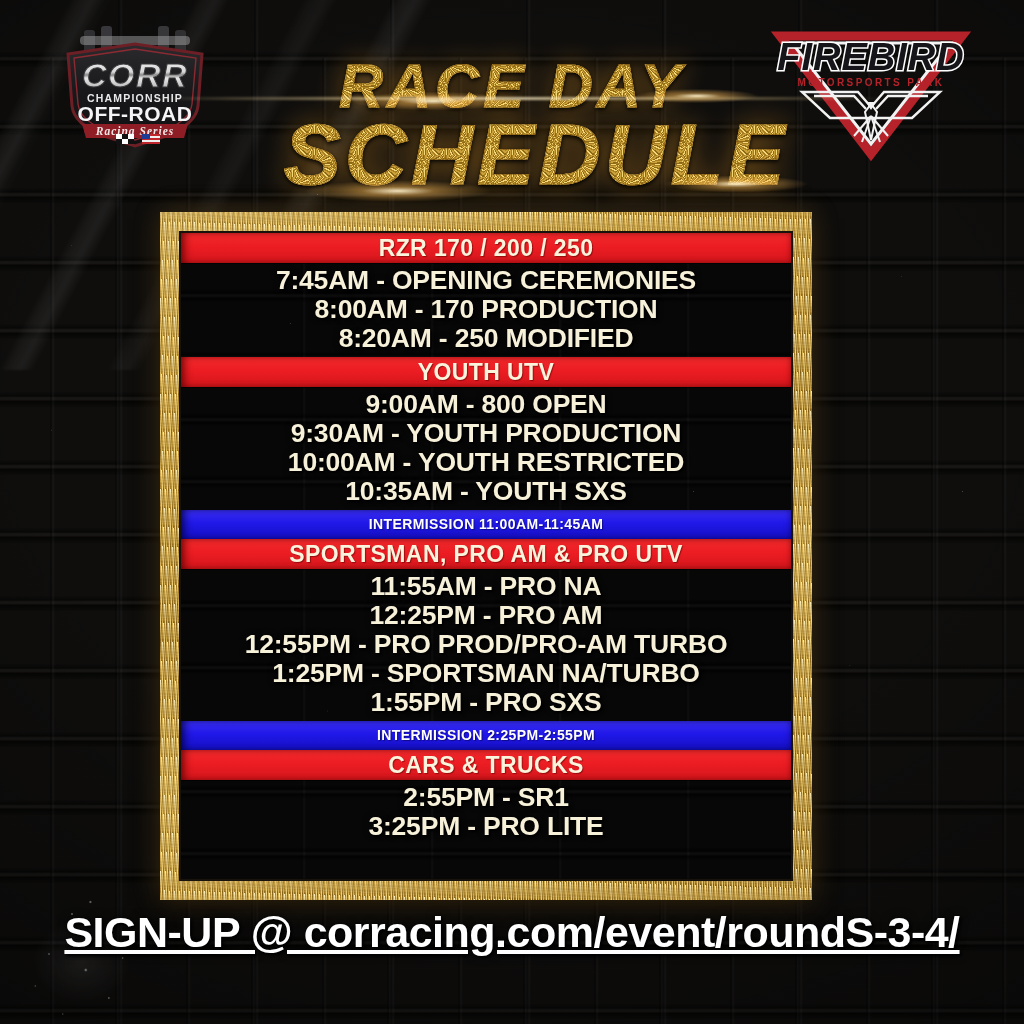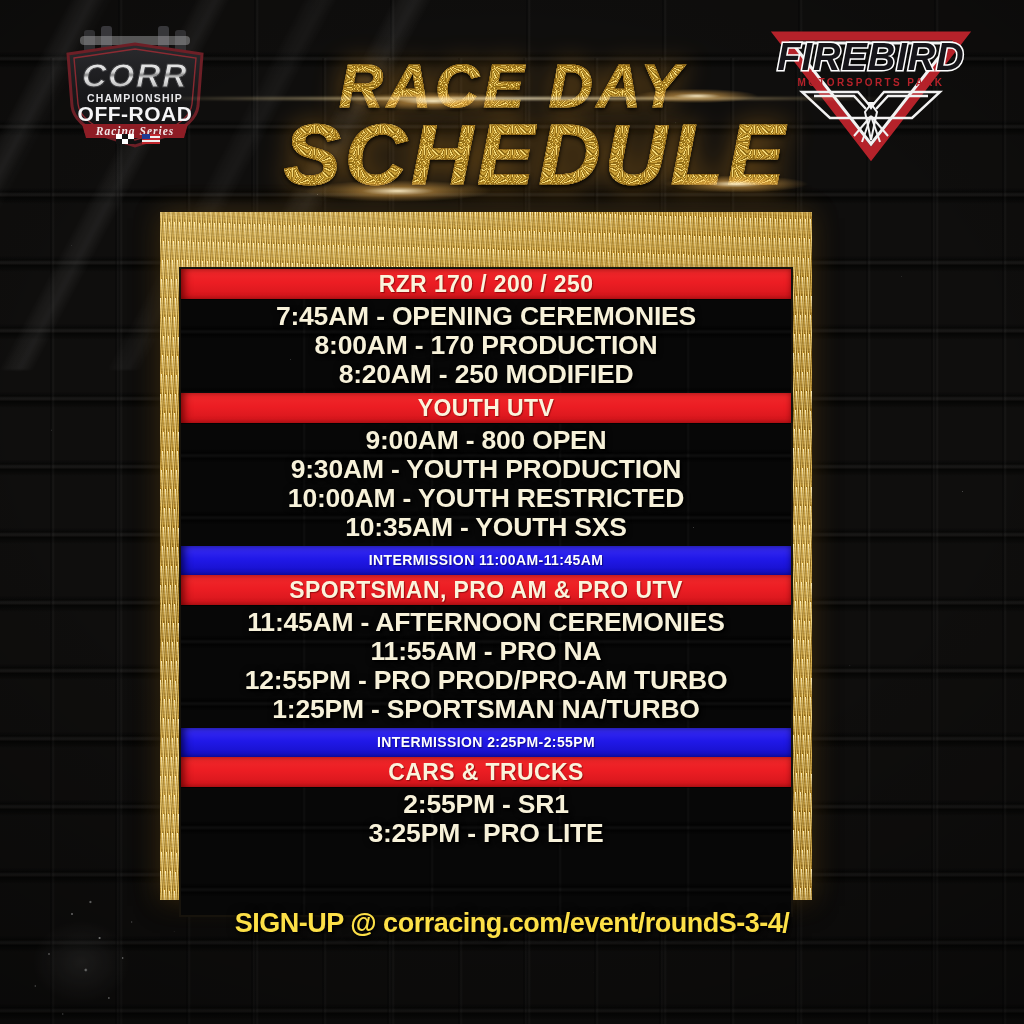--- a/index.html
+++ b/index.html
@@ -180,21 +180,20 @@
         rgba(0,0,0,.5) 3px, rgba(255,255,255,.008) 8px,
         rgba(255,255,255,.008) 56px, rgba(0,0,0,.4) 60px,
         rgba(255,255,255,.03) 62px),
       repeating-linear-gradient(to right,
         rgba(0,0,0,0) 0px, rgba(0,0,0,0) 120px,
         rgba(0,0,0,.45) 121px, rgba(255,255,255,.03) 123px,
         rgba(0,0,0,0) 125px);
     background-size:100% 62px, 128px 124px;
     overflow:hidden;
     position:relative;
-    margin-top:36px;
   }
   #panel-spec{
     position:absolute;inset:0;pointer-events:none;opacity:.5;
     background-image:
       radial-gradient(1px 1px at 18% 14%, rgba(255,255,255,.7), transparent 60%),
       radial-gradient(1px 1px at 62% 22%, rgba(255,255,255,.5), transparent 60%),
       radial-gradient(1.2px 1.2px at 84% 40%, rgba(255,255,255,.5), transparent 60%),
       radial-gradient(1px 1px at 33% 48%, rgba(255,255,255,.45), transparent 60%),
       radial-gradient(1px 1px at 70% 62%, rgba(255,255,255,.5), transparent 60%),
       radial-gradient(1.1px 1.1px at 24% 74%, rgba(255,255,255,.45), transparent 60%),
@@ -237,22 +236,23 @@
     font-size:26.5px;
     line-height:29px;
     letter-spacing:-.2px;
     white-space:nowrap;
     text-shadow:2px 2px 2px rgba(0,0,0,.95), 0 0 6px rgba(0,0,0,.8);
   }
 
   
   #footer{
     position:absolute;left:0;top:908px;width:1024px;text-align:center;
-    color:#fde047;font-weight:bold;font-size:27px;letter-spacing:-.5px;
+    color:#ffffff;font-weight:bold;font-size:43px;letter-spacing:-.5px;
     text-shadow:2px 2px 3px rgba(0,0,0,.95), 0 0 10px rgba(0,0,0,.7);
+    text-decoration:underline;
   }
 </style>
 </head>
 <body>
 
 <div id="bg">
   <div id="brick"></div>
   <div id="brickv"></div>
   <div id="brickv2"></div>
   <div id="grain"></div>
@@ -365,24 +365,25 @@
         <div class="bar red">YOUTH UTV</div>
         <div class="rows">
           <div class="row">9:00AM - 800 OPEN</div>
           <div class="row">9:30AM - YOUTH PRODUCTION</div>
           <div class="row">10:00AM - YOUTH RESTRICTED</div>
           <div class="row">10:35AM - YOUTH SXS</div>
         </div>
         <div class="bar blue">INTERMISSION 11:00AM-11:45AM</div>
         <div class="bar red">SPORTSMAN, PRO AM &amp; PRO UTV</div>
         <div class="rows">
-          <div class="row">11:45AM - AFTERNOON CEREMONIES</div>
           <div class="row">11:55AM - PRO NA</div>
+          <div class="row">12:25PM - PRO AM</div>
           <div class="row">12:55PM - PRO PROD/PRO-AM TURBO</div>
           <div class="row">1:25PM - SPORTSMAN NA/TURBO</div>
+          <div class="row">1:55PM - PRO SXS</div>
         </div>
         <div class="bar blue">INTERMISSION 2:25PM-2:55PM</div>
         <div class="bar red">CARS &amp; TRUCKS</div>
         <div class="rows">
           <div class="row">2:55PM - SR1</div>
           <div class="row">3:25PM - PRO LITE</div>
         </div>
       </div>
   </div>
 </div>

